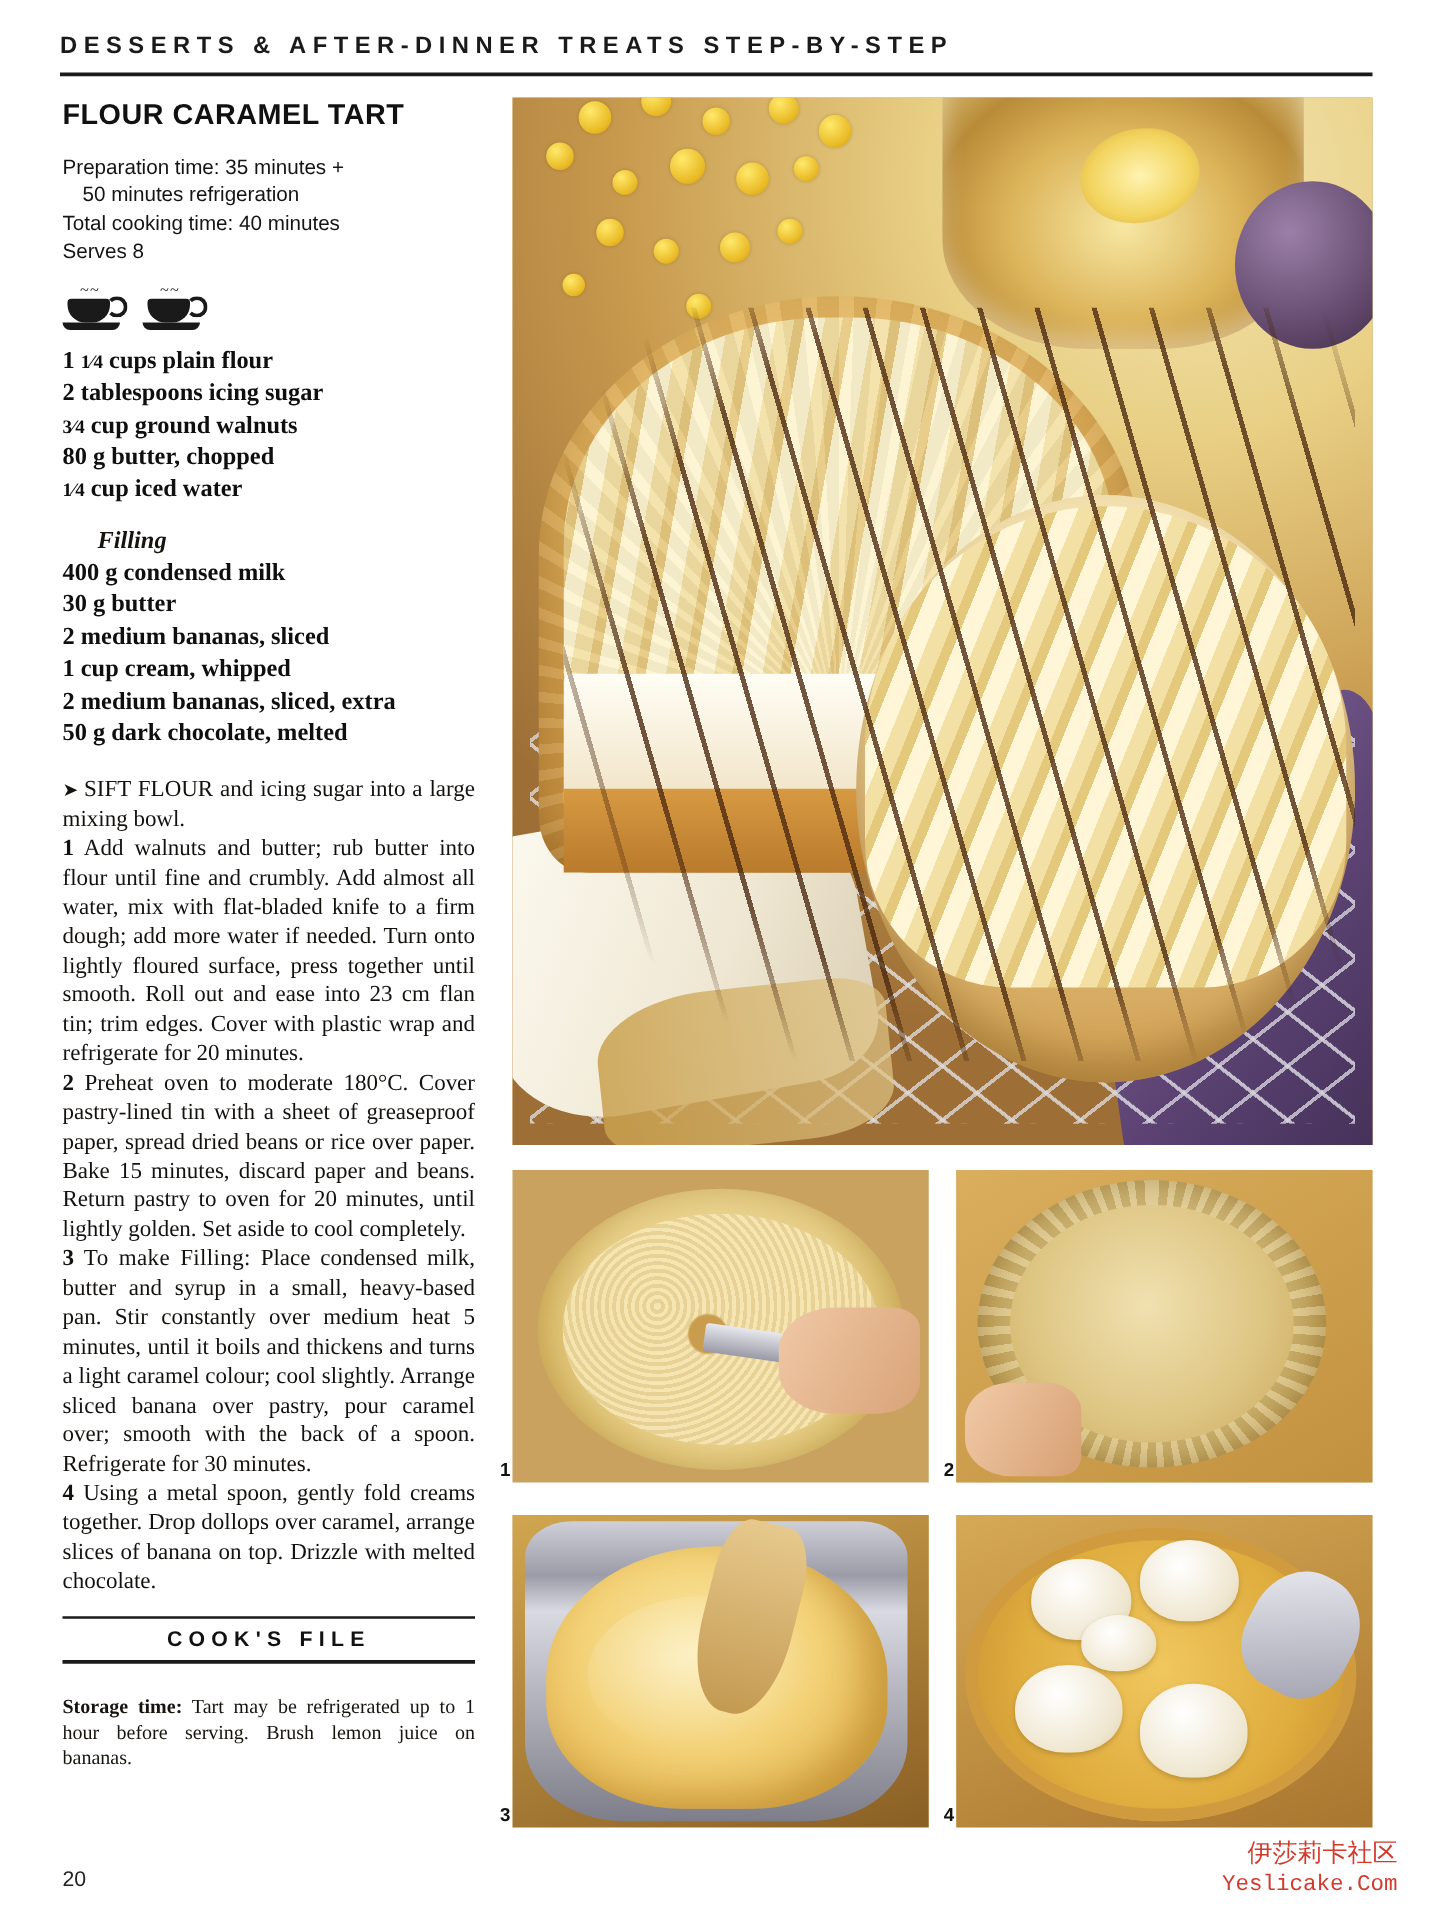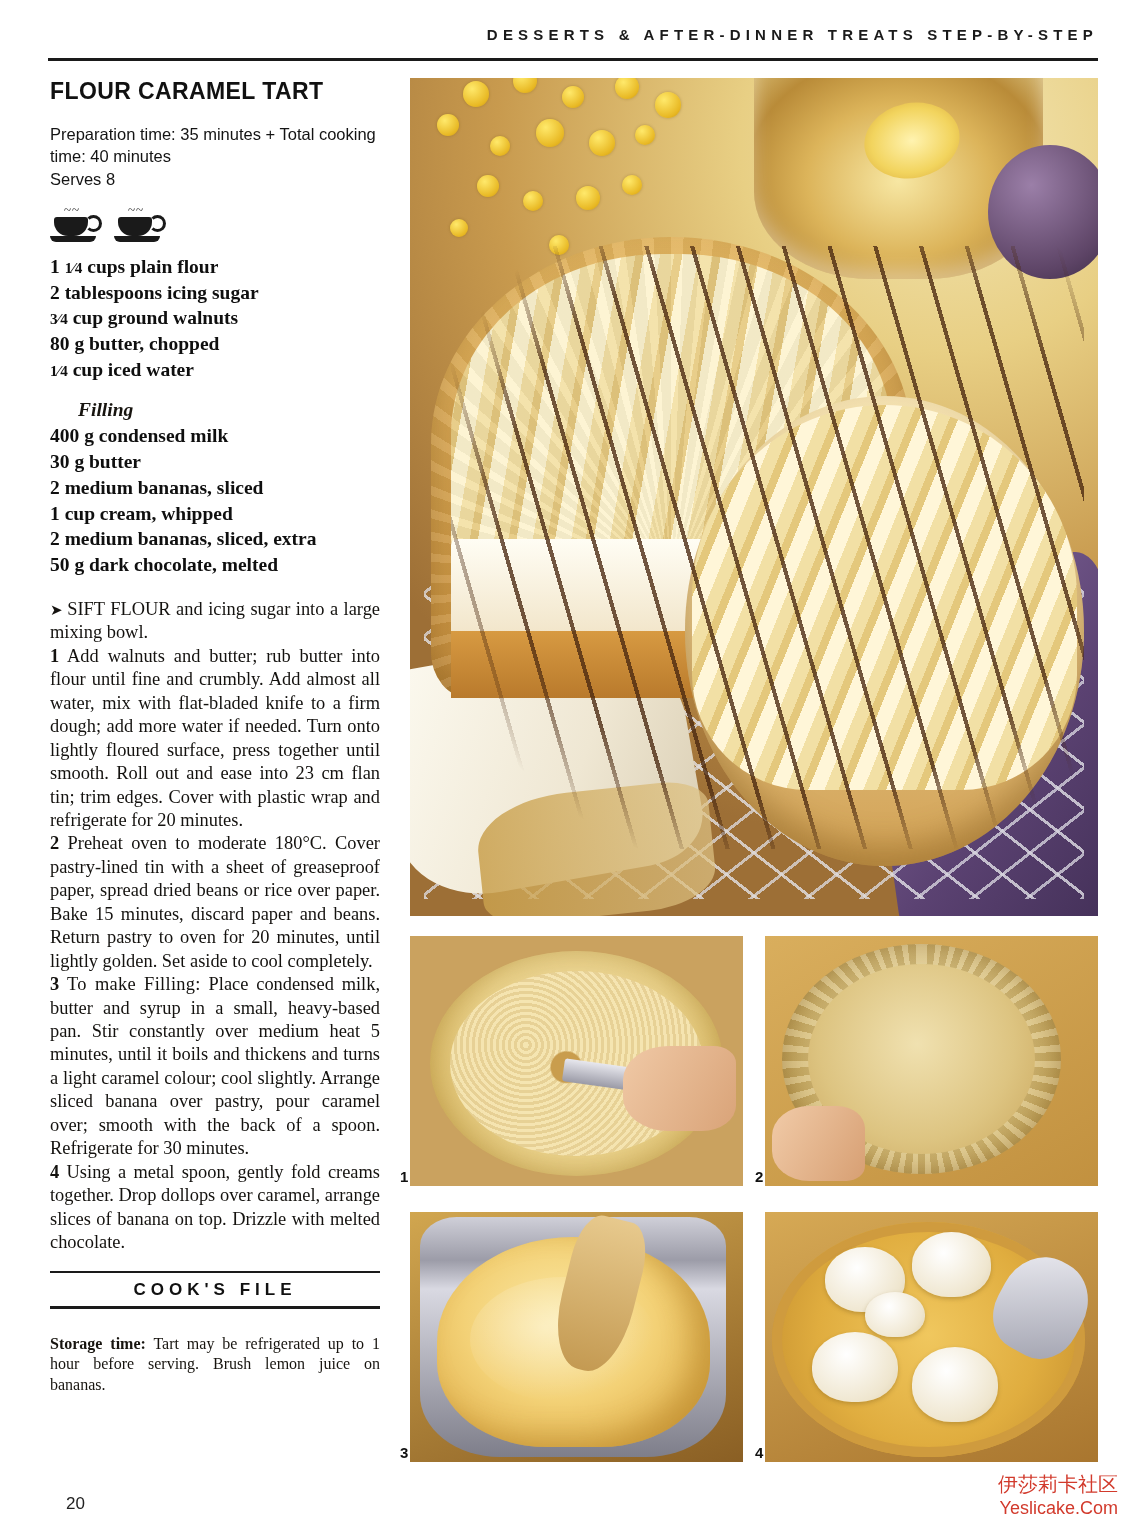--- a/index.html
+++ b/index.html
@@ -17,24 +17,24 @@
   }
 
   
   .page-header {
     position: absolute;
     left: 48px;
     top: 26px;
     width: 1050px;
     font-family: "Liberation Sans", sans-serif;
     font-weight: bold;
-    font-size: 15px;
+    font-size: 19px;
     letter-spacing: 5.2px;
     color: #1a1a1a;
-    text-align: right;
+    text-align: left;
     white-space: nowrap;
   }
   .header-rule {
     position: absolute;
     left: 48px;
     top: 58px;
     width: 1050px;
     height: 3px;
     background: #1a1a1a;
   }
@@ -143,21 +143,21 @@
   .cf-body {
     margin-top: 25px;
     font-size: 16px;
     line-height: 1.3;
     text-align: justify;
   }
   .cf-body b { font-weight: bold; }
 
   .page-number {
     position: absolute;
-    left: 66px;
+    left: 50px;
     top: 1494px;
     font-family: "Liberation Sans", sans-serif;
     font-size: 17px;
     color: #222;
   }
 
   
   .photo {
     position: absolute;
     overflow: hidden;
@@ -393,39 +393,40 @@
     border-radius: 46% 46% 40% 40%;
     transform: rotate(28deg);
   }
 
   
   .watermark {
     position: absolute;
     right: 28px;
     top: 1472px;
     text-align: right;
-    font-family: Liberation Sans, sans-serif;
+    font-family: Liberation Mono, monospace;
     color: #d23a2c;
     line-height: 1.25;
   }
   .watermark .l1 { font-size: 20px; }
   .watermark .l2 { font-size: 18px; }
 </style>
 </head>
 <body>
 
 <div class="page-header">DESSERTS  &amp;  AFTER-DINNER  TREATS  STEP-BY-STEP</div>
 <div class="header-rule"></div>
 
 <div class="left-col">
 
   <h1 class="recipe-title">FLOUR CARAMEL TART</h1>
 
   <div class="meta">
     <span>Preparation time: 35 minutes +</span>
+    <span class="indent">50 minutes refrigeration</span>
     <span>Total cooking time: 40 minutes</span><br>
     <span>Serves 8</span>
   </div>
 
   <div class="cups">
     <div class="cup">
       <span class="steam">~~</span>
       <span class="body"></span>
       <span class="handle"></span>
       <span class="saucer"></span>

